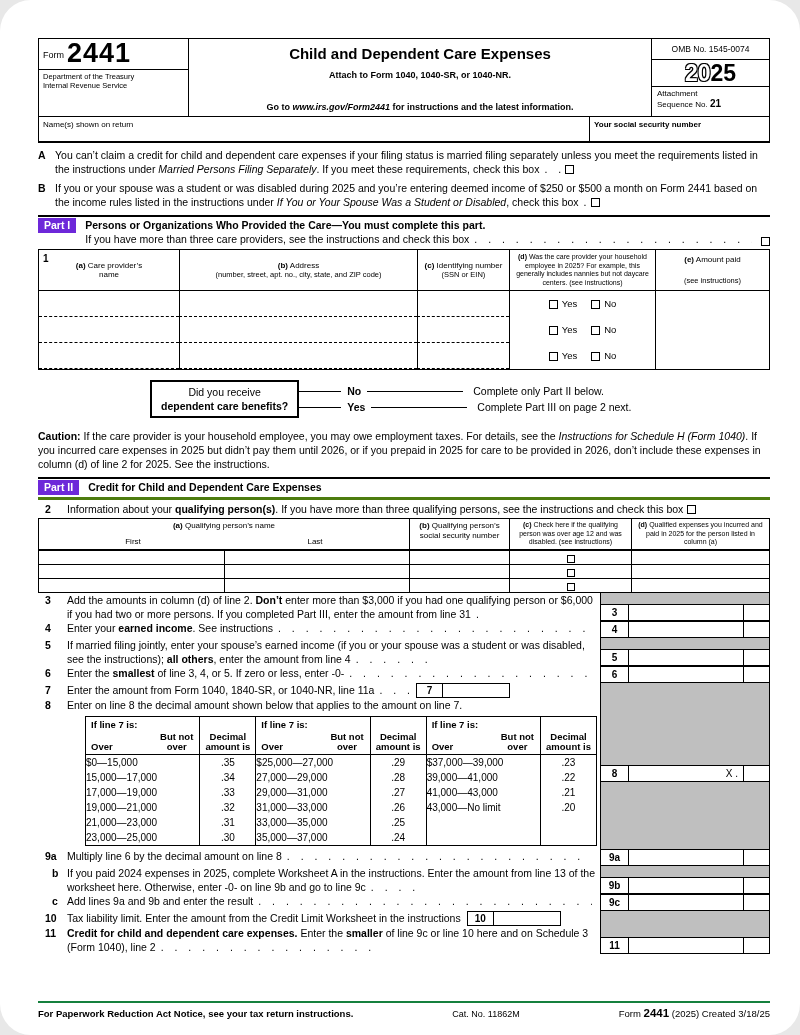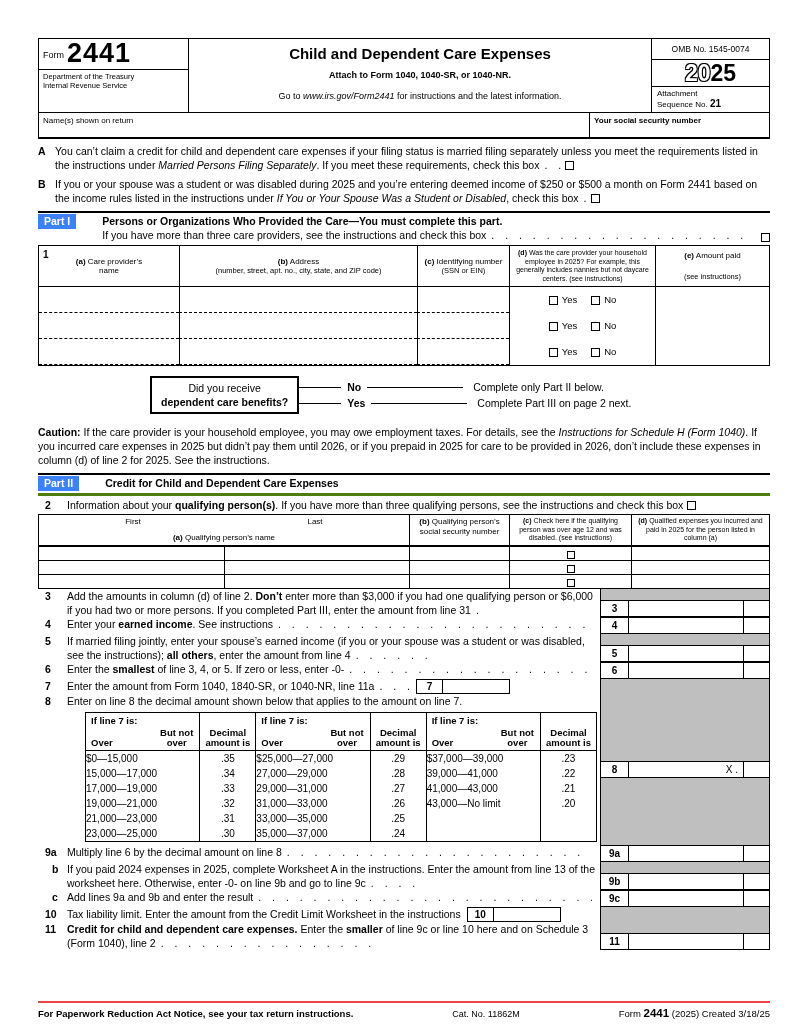--- a/index.html
+++ b/index.html
@@ -1,54 +1,54 @@
 <!DOCTYPE html>
 <html><head>
 <meta charset="utf-8">
 <style>
   html,body{margin:0;padding:0;background:#e8e8e8;}
   .page{width:800px;height:1035px;box-sizing:border-box;margin:0 auto;padding:38px 30px 14px 38px;
         font-family:"Liberation Sans","DejaVu Sans",sans-serif;font-size:10.5px;line-height:14px;
-        color:#000;background:#fff;display:flex;flex-direction:column;overflow:hidden;}
+        color:#000;background:#fff;display:flex;flex-direction:column;overflow:hidden;border-radius:31px;}
   .page *{box-sizing:border-box;}
   .it{font-style:italic;}
   .preline{white-space:pre-line;}
   .cb{display:inline-block;width:9px;height:9px;border:1px solid #000;background:#fff;vertical-align:-1px;margin-left:4px;flex:none;}
   .dots{white-space:nowrap;word-spacing:8px;margin-left:5px;}
   .leader{flex:1 1 0;overflow:hidden;white-space:nowrap;word-spacing:8px;margin:0 5px;}
   
   .hdr{display:flex;border:1px solid #000;}
   .hdr-left{width:150px;border-right:1px solid #000;display:flex;flex-direction:column;}
   .fm-row{display:flex;align-items:flex-end;padding:2px 2px 0 4px;}
   .fm-word{font-size:9px;padding-bottom:4px;}
   .fm-num{font-size:27px;font-weight:bold;line-height:25px;margin-left:3px;letter-spacing:1px;}
   .hdr-rule{border-top:1px solid #000;margin-top:3px;}
   .dept{font-size:7.5px;line-height:9px;padding:2px 4px 2px 4px;}
   .hdr-center{flex:1;text-align:center;padding:6px 8px 2px;}
   .hdr-title{font-size:15px;line-height:17px;font-weight:bold;}
   .hdr-attach{font-size:9px;font-weight:bold;margin-top:6px;}
-  .hdr-goto{font-size:9px;font-weight:normal;margin-top:7px;}
+  .hdr-goto{font-size:9px;font-weight:bold;margin-top:18px;}
   .hdr-right{width:118px;border-left:1px solid #000;display:flex;flex-direction:column;}
   .omb{font-size:8.5px;text-align:center;padding:3px 2px;border-bottom:1px solid #000;}
   .year{font-size:23px;font-weight:bold;text-align:center;line-height:24px;border-bottom:1px solid #000;padding:1px 0;}
   .y20{color:#fff;text-shadow:-1px -1px 0 #000,1px -1px 0 #000,-1px 1px 0 #000,1px 1px 0 #000;}
   .attseq{font-size:8px;line-height:10px;padding:2px 5px;}
   .seqnum{font-size:10px;font-weight:bold;}
   
   .name-row{display:flex;border:1px solid #000;border-top:none;border-bottom:2px solid #000;height:26px;}
   .name-cell{flex:1;font-size:8px;padding:1px 4px;}
   .ssn-cell{width:180px;border-left:1px solid #000;font-size:8px;font-weight:bold;padding:1px 4px;}
   
   .ab{display:flex;margin-top:5px;}
   .ab-letter{width:17px;flex:none;font-weight:bold;}
   .ab-text{flex:1;}
   
   .part{display:flex;border-top:2px solid #000;margin-top:6px;padding:1px 0;}
   .part.bb{border-bottom:3px solid #4d7c0f;padding-bottom:2px;}
-  .part-label{flex:none;background:#3b82f6;color:#fff;font-weight:bold;padding:0 6px;height:15px;line-height:15px;margin-right:26px;white-space:nowrap;}
+  .part-label{flex:none;background:#6d28d9;color:#fff;font-weight:bold;padding:0 6px;height:15px;line-height:15px;margin-right:9px;white-space:nowrap;}
   .part-body{flex:1;min-width:0;}
   .part-title{font-weight:bold;}
   .part-sub{display:flex;align-items:flex-end;}
   
   .ptable{border:1px solid #000;margin-top:2px;}
   .pt-row{display:flex;}
   .pt-head{border-bottom:1px solid #000;text-align:center;font-size:8px;line-height:9.5px;}
   .pt-head>div{padding:3px;display:flex;flex-direction:column;justify-content:center;}
   .pt-a{width:140px;position:relative;}
   .pt-b{width:238px;border-left:1px solid #000;}
@@ -99,21 +99,21 @@
   .dt-left{flex:1;display:flex;flex-direction:column;min-width:0;}
   .dt-right{width:56px;flex:none;border-left:1px solid #000;text-align:center;}
   .dt-if{font-weight:bold;height:15px;padding-left:5px;font-size:9.5px;}
   .dt-sub{display:flex;justify-content:space-between;font-weight:bold;height:23px;border-bottom:1px solid #000;line-height:10.5px;font-size:9.5px;}
   .dt-over{padding-left:5px;align-self:flex-end;padding-bottom:1px;}
   .dt-bno{text-align:center;padding-right:6px;align-self:flex-end;padding-bottom:1px;}
   .dt-dh{height:38px;border-bottom:1px solid #000;font-weight:bold;line-height:10.5px;display:flex;align-items:flex-end;justify-content:center;padding-bottom:1px;font-size:9.5px;}
   .dt-range{height:15px;}
   .dt-dec{height:15px;}
   
-  .footer{margin-top:auto;display:flex;align-items:baseline;border-top:2px solid #ef4444;padding-top:3px;font-size:9.5px;}
+  .footer{margin-top:auto;display:flex;align-items:baseline;border-top:2px solid #15803d;padding-top:3px;font-size:9.5px;}
   .f-notice{font-weight:bold;}
   .f-cat{margin-left:auto;font-size:9px;}
   .f-right{margin-left:auto;}
   .f-formnum{font-size:11.5px;font-weight:bold;}
 </style>
 </head>
 <body>
 
 <div class="page">
 
@@ -278,25 +278,25 @@
   <div class="ln" style="margin-top:2px;">
     <span class="ln-num">2</span>
     <div class="ln-text">
       <span>Information about your </span><b>qualifying person(s)</b><span>. If you have more than three qualifying persons, see the instructions and check this box</span><span class="cb"></span>
     </div>
   </div>
 
   <div class="ptable" style="margin-top:2px;">
     <div class="pt-row pt-head" style="font-size:8px;">
       <div style="width:370px;display:flex;flex-direction:column;justify-content:space-between;padding:2px 3px;">
+        <div><b>(a)</b><span> Qualifying person’s name</span></div>
         <div style="display:flex;">
           <span style="width:50%;">First</span>
           <span style="width:50%;">Last</span>
         </div>
-        <div><b>(a)</b><span> Qualifying person’s name</span></div>
       </div>
       <div style="width:100px;border-left:1px solid #000;padding:2px 3px;display:flex;flex-direction:column;justify-content:flex-start;">
         <div><b>(b)</b><span> Qualifying person’s social security number</span></div>
       </div>
       <div style="width:122px;border-left:1px solid #000;padding:2px 3px;font-size:7px;line-height:8.5px;display:flex;flex-direction:column;justify-content:flex-start;">
         <div><b>(c)</b><span> Check here if the qualifying person was over age 12 and was disabled. (see instructions)</span></div>
       </div>
       <div style="flex:1;border-left:1px solid #000;padding:2px 3px;font-size:7px;line-height:8.5px;display:flex;flex-direction:column;justify-content:flex-start;">
         <div><b>(d)</b><span> Qualified expenses you incurred and paid in 2025 for the person listed in column (a)</span></div>
       </div>

